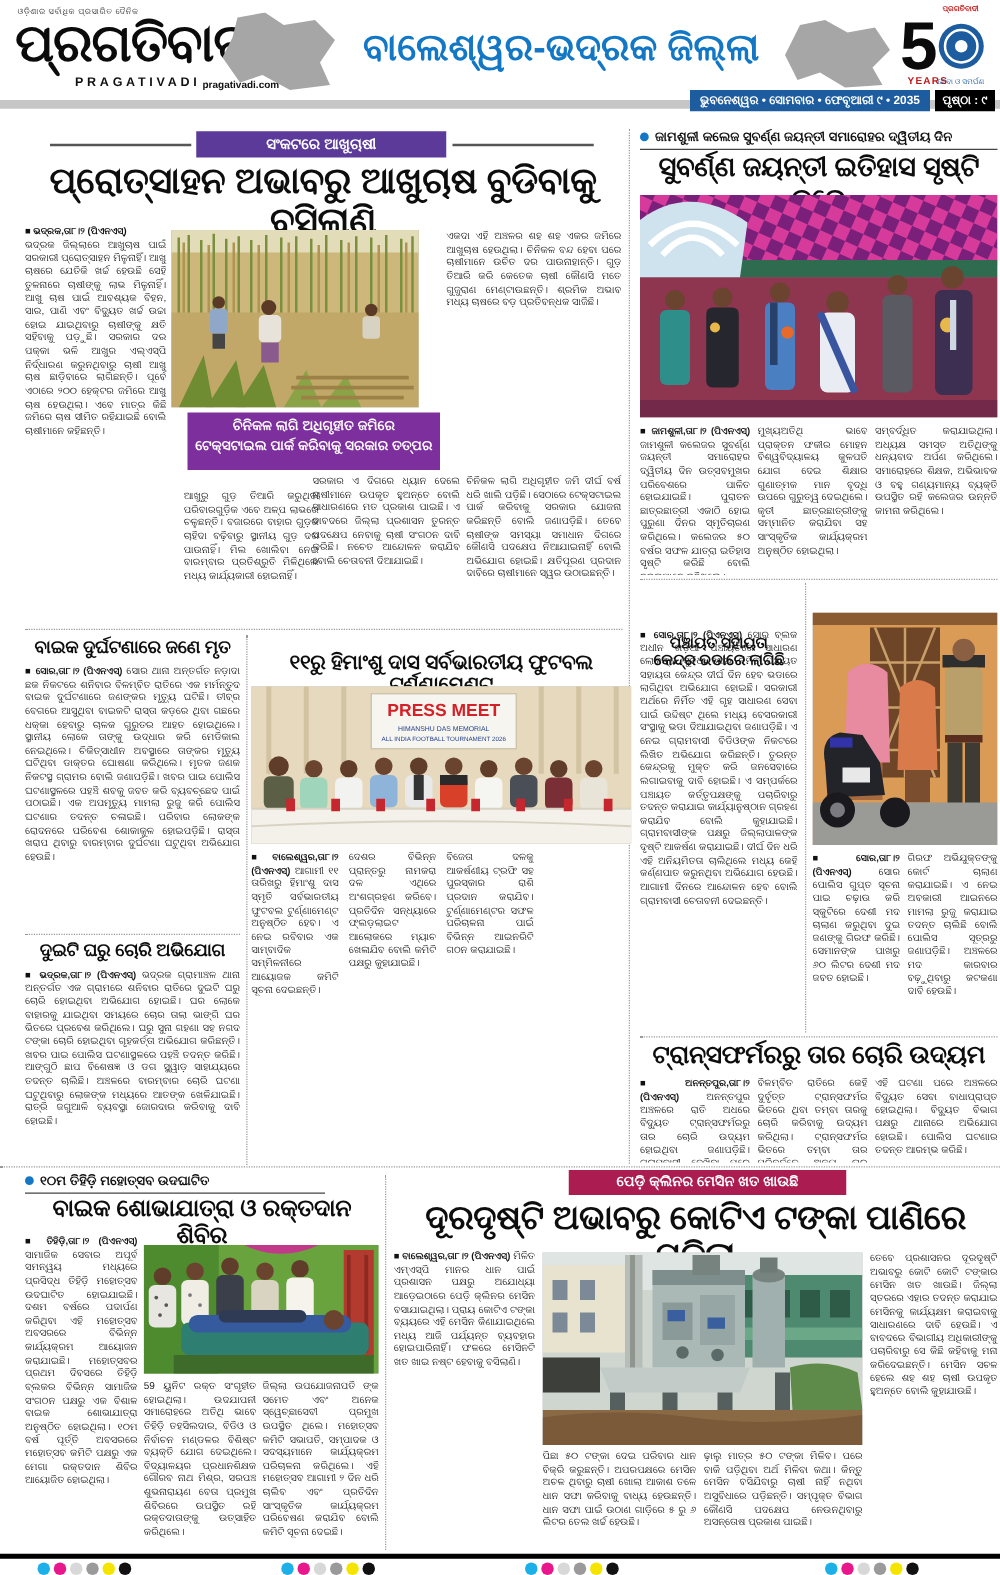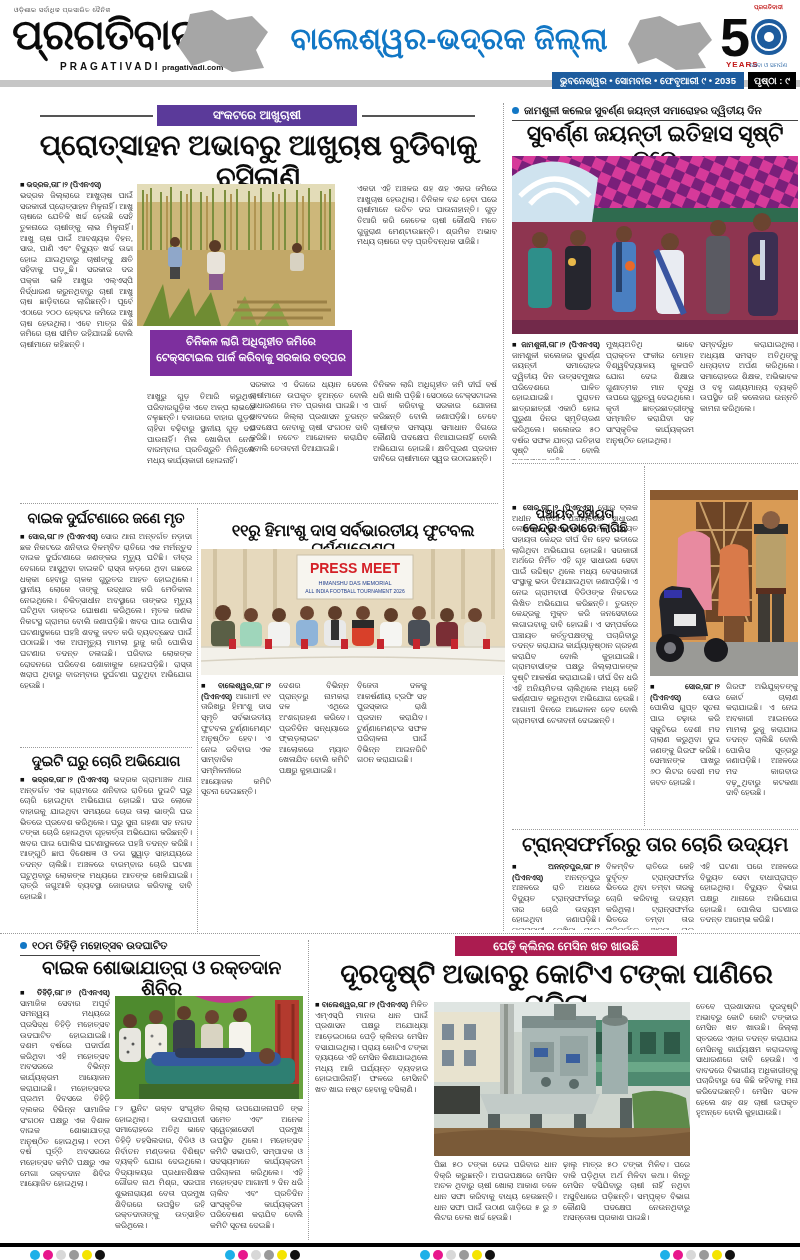--- a/index.html
+++ b/index.html
@@ -462,21 +462,21 @@
           </g>
       </g>
       <rect x="30" y="62" width="150" height="26" rx="6" fill="#2e7f72"></rect>
       <rect x="36" y="56" width="130" height="14" rx="7" fill="#355a9e"></rect>
       <circle cx="152" cy="60" r="8" fill="#6b4430"></circle>
       <rect x="60" y="52" width="70" height="10" rx="5" fill="#2f3b55"></rect>
       <rect x="24" y="88" width="160" height="15" fill="#3e6b2a"></rect>
     </svg>
   </div>
   <div class="abs bodycol" style="left:115px;top:1104px;width:90px;height:136px;">
-      <p>୮୨ ୟୁନିଟ ରକ୍ତ ସଂଗୃହୀତ ହୋଇଥିଲା। ଉଦଯାପନୀ ସମାରୋହରେ ଅତିଥି ଭାବେ ତିହିଡ଼ି ତହସିଲଦାର, ବିଡିଓ ଓ ନିର୍ବାଚନ ମଣ୍ଡଳର ବିଶିଷ୍ଟ ବ୍ୟକ୍ତି ଯୋଗ ଦେଇଥିଲେ। ବିଦ୍ୟାଳୟର ପ୍ରଧାନଶିକ୍ଷକ ଗୌରବ ନାଥ ମିଶ୍ର, ସରପଞ୍ଚ ଶୁଭନାରାୟଣ ବେତା ପ୍ରମୁଖ ଶିବିରରେ ଉପସ୍ଥିତ ରହି ରକ୍ତଦାତାଙ୍କୁ ଉତ୍ସାହିତ କରିଥିଲେ।</p>
+      <p>59 ୟୁନିଟ ରକ୍ତ ସଂଗୃହୀତ ହୋଇଥିଲା। ଉଦଯାପନୀ ସମାରୋହରେ ଅତିଥି ଭାବେ ତିହିଡ଼ି ତହସିଲଦାର, ବିଡିଓ ଓ ନିର୍ବାଚନ ମଣ୍ଡଳର ବିଶିଷ୍ଟ ବ୍ୟକ୍ତି ଯୋଗ ଦେଇଥିଲେ। ବିଦ୍ୟାଳୟର ପ୍ରଧାନଶିକ୍ଷକ ଗୌରବ ନାଥ ମିଶ୍ର, ସରପଞ୍ଚ ଶୁଭନାରାୟଣ ବେତା ପ୍ରମୁଖ ଶିବିରରେ ଉପସ୍ଥିତ ରହି ରକ୍ତଦାତାଙ୍କୁ ଉତ୍ସାହିତ କରିଥିଲେ।</p>
     </div>
   <div class="abs bodycol" style="left:210px;top:1104px;width:93px;height:136px;">
       <p>ଜିଲ୍ଲା ଉପଯୋଜନାପତି ଙ୍କ ସମେତ ଏବଂ ଅନେକ ସ୍ୱେଚ୍ଛାସେବୀ ପ୍ରମୁଖ ଉପସ୍ଥିତ ଥିଲେ। ମହୋତ୍ସବ କମିଟି ସଭାପତି, ସମ୍ପାଦକ ଓ ସଦସ୍ୟମାନେ କାର୍ଯ୍ୟକ୍ରମ ପରିଚାଳନା କରିଥିଲେ। ଏହି ମହୋତ୍ସବ ଆଗାମୀ ୨ ଦିନ ଧରି ଚାଲିବ ଏବଂ ପ୍ରତିଦିନ ସାଂସ୍କୃତିକ କାର୍ଯ୍ୟକ୍ରମ ପରିବେଷଣ କରାଯିବ ବୋଲି କମିଟି ସୂଚନା ଦେଇଛି।</p>
     </div>
 
   <div class="abs kicker-box maroon" style="left:455px;top:936px;width:222px;height:20px;">ପେଡ଼ି କ୍ଲିନର ମେସିନ ଖତ ଖାଉଛି</div>
   <div class="abs headline h-j" style="left:315px;top:959px;width:483px;">ଦୂରଦୃଷ୍ଟି ଅଭାବରୁ କୋଟିଏ ଟଙ୍କା ପାଣିରେ ପଡ଼ିଲା</div>
   <div class="abs bodycol" style="left:315px;top:1000px;width:113px;height:240px;">
       <p><span class="byline">■ ବାଲେଶ୍ୱର,ତା୮।୨ (ପିଏନଏସ୍)</span> <span>ମିଳିତ ଏମ୍‌ଏସ୍‌ପି ମାନର ଧାନ ପାଇଁ ପ୍ରଶାସନ ପକ୍ଷରୁ ଅଯୋଧ୍ୟା ଆଡ଼େଇଠାରେ ପେଡ଼ି କ୍ଲିନର ମେସିନ ବସାଯାଇଥିଲା। ପ୍ରାୟ କୋଟିଏ ଟଙ୍କା ବ୍ୟୟରେ ଏହି ମେସିନ କିଣାଯାଇଥିଲେ ମଧ୍ୟ ଆଜି ପର୍ଯ୍ୟନ୍ତ ବ୍ୟବହାର ହୋଇପାରିନାହିଁ। ଫଳରେ ମେସିନଟି ଖତ ଖାଇ ନଷ୍ଟ ହେବାକୁ ବସିଲାଣି।</span></p>
     </div>

